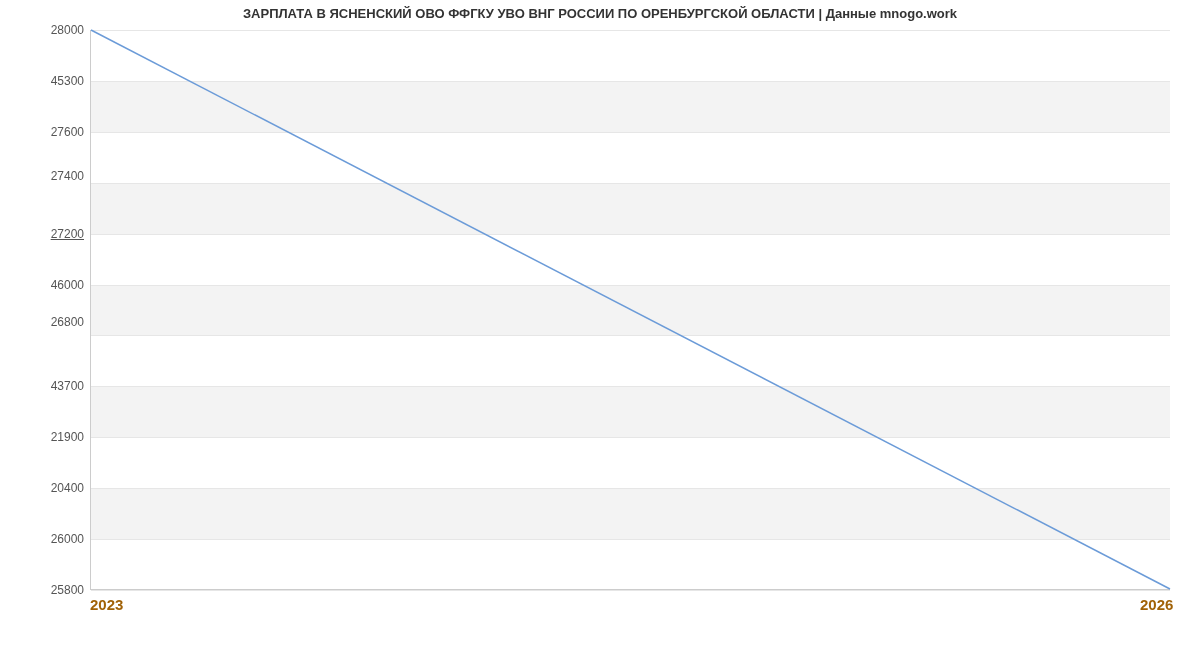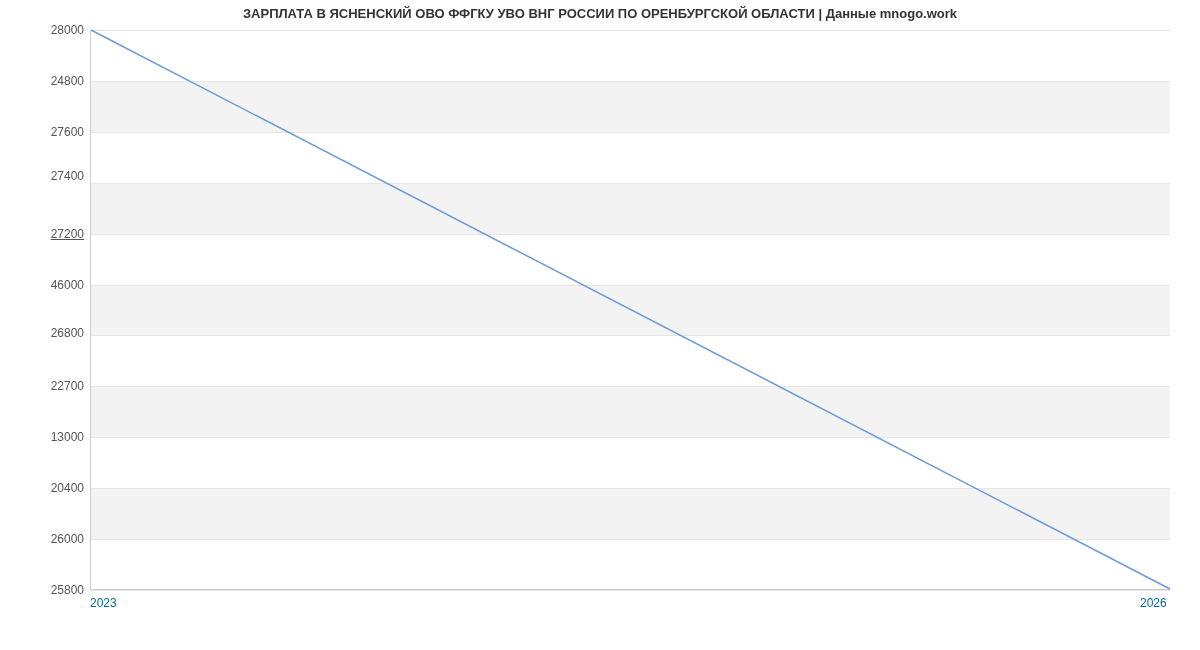--- a/index.html
+++ b/index.html
@@ -55,22 +55,23 @@
     right: 1116px;
     width: 80px;
     text-align: right;
     font-size: 12px;
     color: #555;
     transform: translateY(-50%);
   }
   .xtick-label {
     position: absolute;
     top: 596px;
-    font-size: 12px;
-    color: #0369a1;
+    font-size: 15px;
+    color: #a16207;
+    font-weight: bold;
   }
   svg.line-layer {
     position: absolute;
     left: 0;
     top: 0;
     width: 100%;
     height: 100%;
     overflow: visible;
   }
   .series-line {
@@ -82,28 +83,28 @@
 </head>
 <body>
 
 <div class="chart-wrap">
   <div class="title">ЗАРПЛАТА В ЯСНЕНСКИЙ ОВО  ФФГКУ УВО ВНГ РОССИИ ПО ОРЕНБУРГСКОЙ ОБЛАСТИ | Данные mnogo.work</div>
 
   <div id="yticks">
       <div class="ytick-label" style="top: 590px; text-align: right;">25800</div>
       <div class="ytick-label" style="top: 539.091px;">26000</div>
       <div class="ytick-label" style="top: 488.182px;">20400</div>
-      <div class="ytick-label" style="top: 437.273px;">13000</div>
-      <div class="ytick-label" style="top: 386.364px;">22700</div>
-      <div class="ytick-label" style="top: 333px;">26800</div>
+      <div class="ytick-label" style="top: 437.273px;">21900</div>
+      <div class="ytick-label" style="top: 386.364px;">43700</div>
+      <div class="ytick-label" style="top: 322px;">26800</div>
       <div class="ytick-label" style="top: 284.545px;">46000</div>
       <div class="ytick-label" style="top: 233.636px; text-decoration: underline;">27200</div>
       <div class="ytick-label" style="top: 176px;">27400</div>
       <div class="ytick-label" style="top: 131.818px;">27600</div>
-      <div class="ytick-label" style="top: 80.9091px;">24800</div>
+      <div class="ytick-label" style="top: 80.9091px;">45300</div>
       <div class="ytick-label" style="top: 30px; text-align: right;">28000</div>
     </div>
 
   <div id="xticks">
       <div class="xtick-label" style="left: 90px;">2023</div>
       <div class="xtick-label" style="left: 1140px;">2026</div>
     </div>
 
   <div class="plot">
     <div id="bands">

